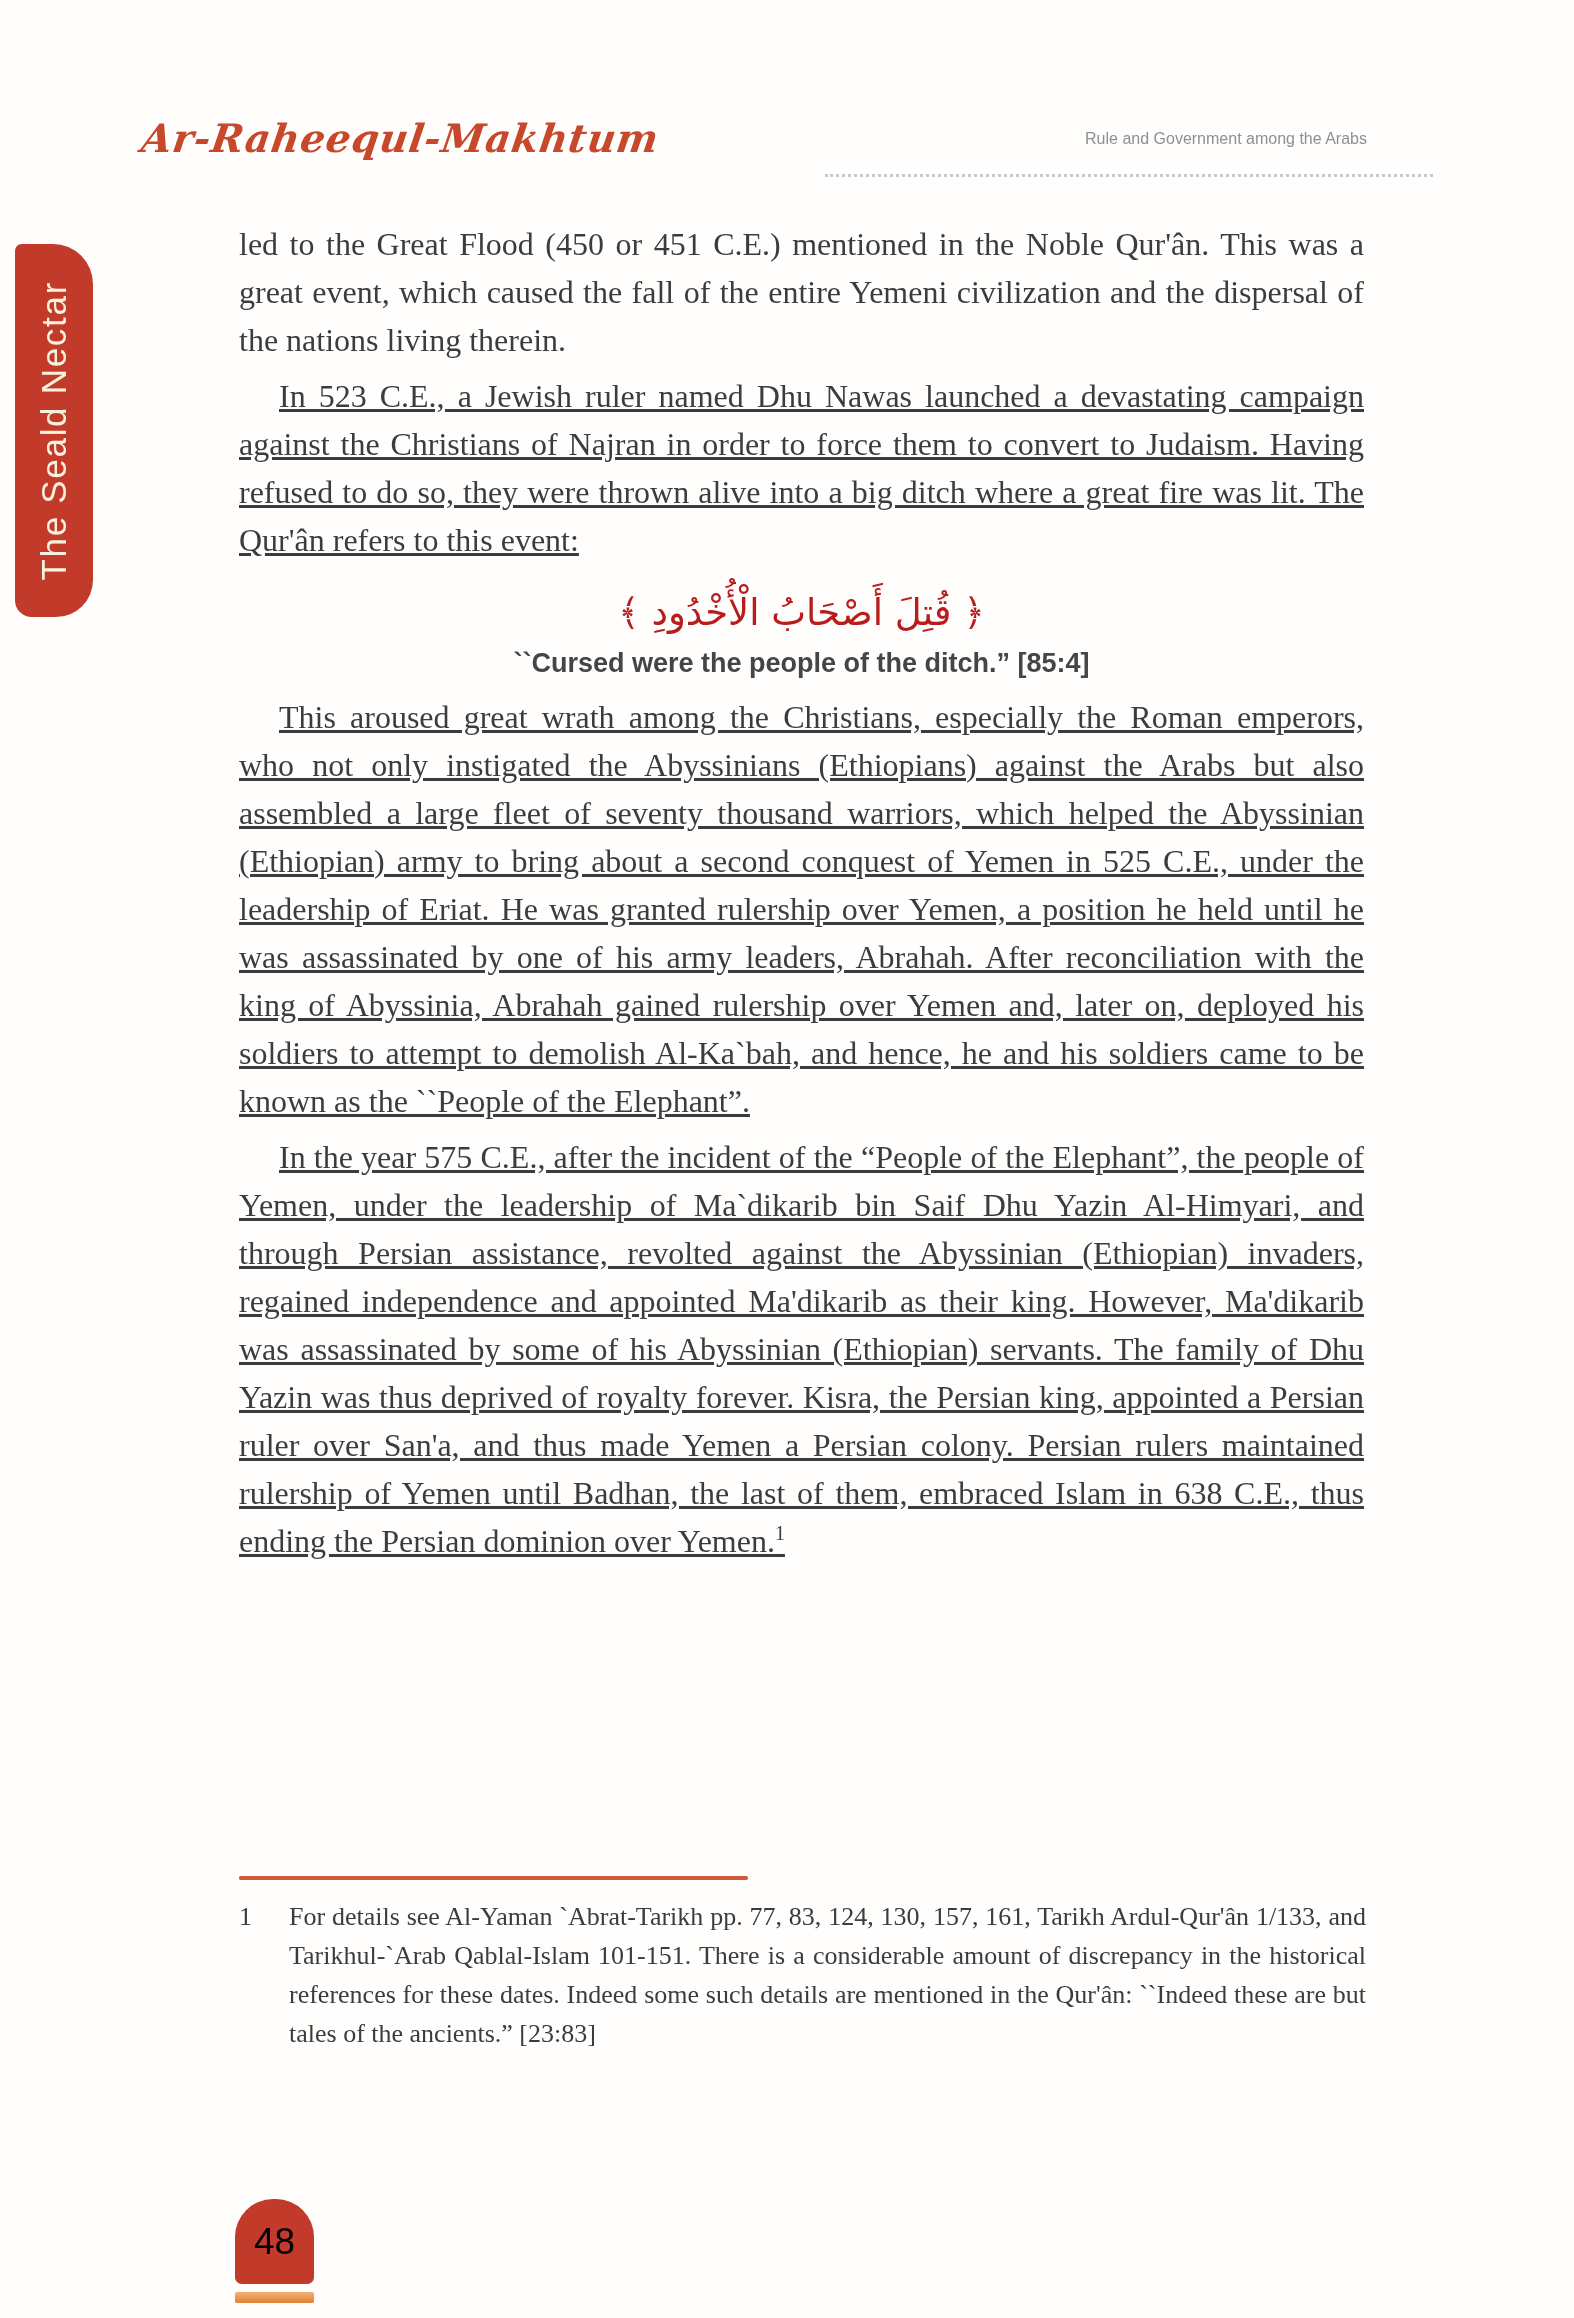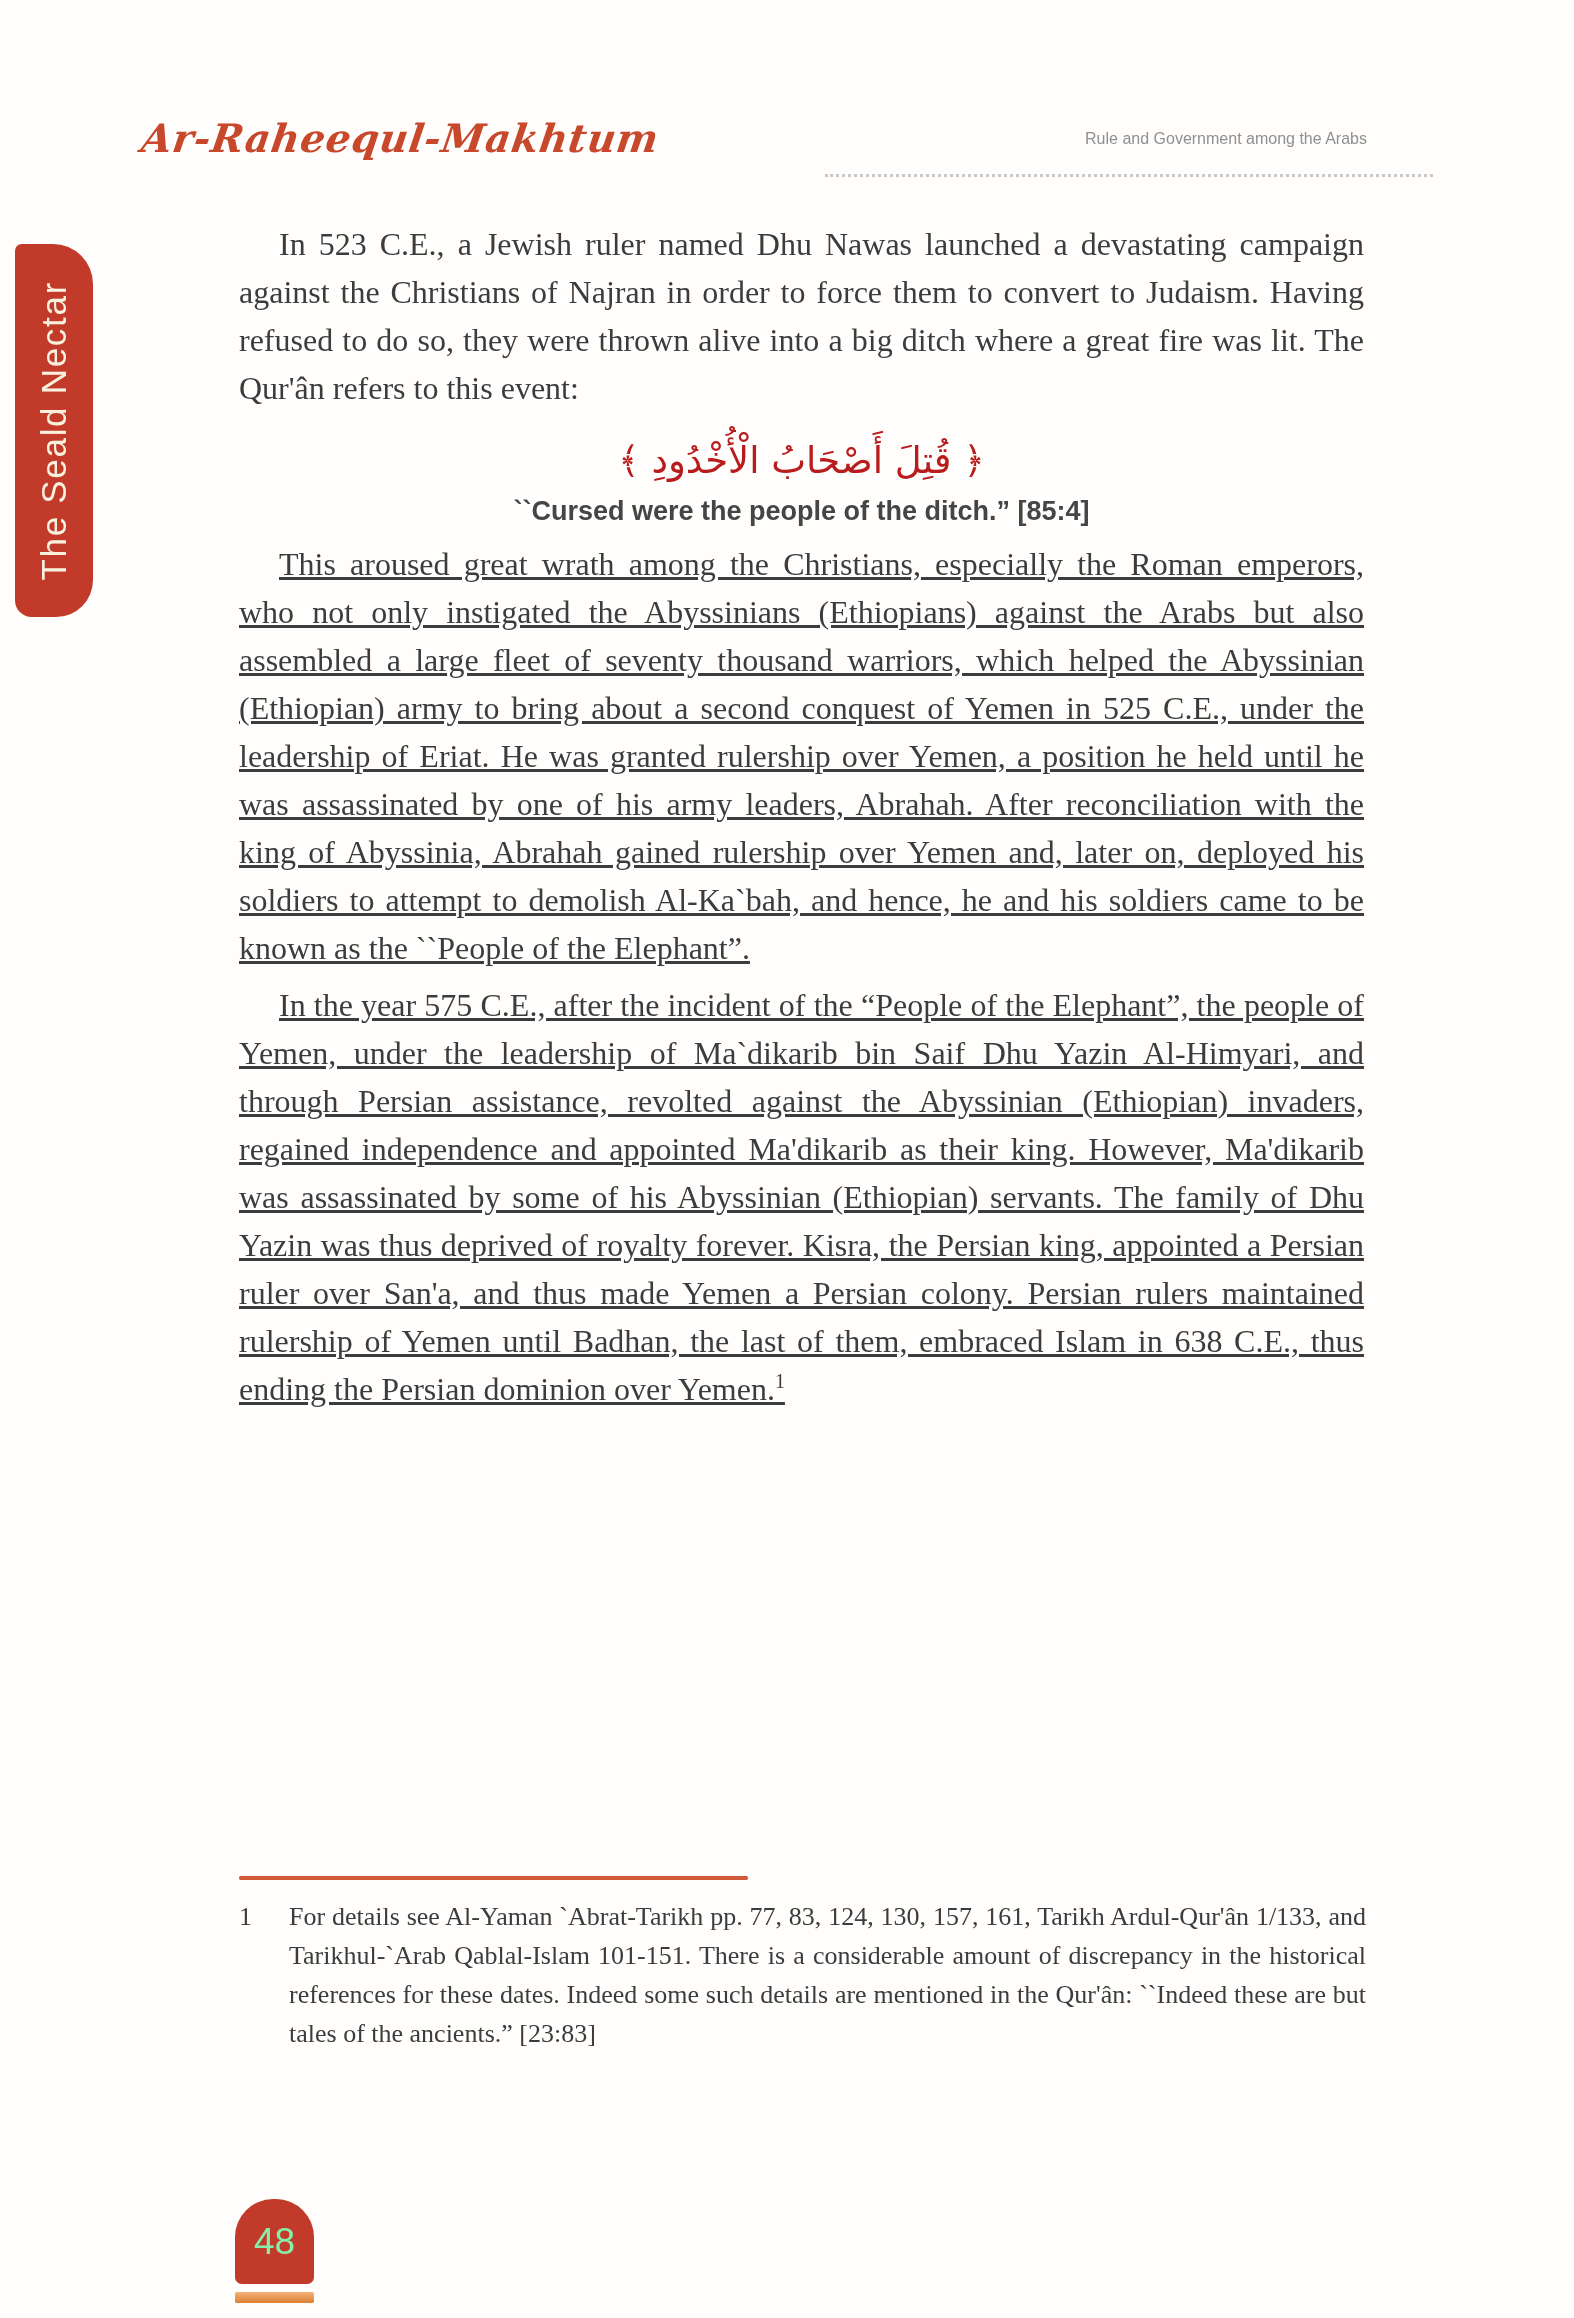--- a/index.html
+++ b/index.html
@@ -132,21 +132,21 @@
     top: 2199px;
     width: 79px;
     height: 85px;
     background: #c23b2a;
     border-radius: 38px 38px 6.7px 6.7px;
     display: flex;
     align-items: center;
     justify-content: center;
   }
   .page-number {
-    color: #86efac;
+    color: #000000;
     font-family: "Liberation Sans", sans-serif;
     font-size: 37px;
   }
   .footer-bar {
     position: absolute;
     left: 235px;
     top: 2292px;
     width: 79px;
     height: 11px;
     background: linear-gradient(180deg, #f2b277, #dd8034);
@@ -161,20 +161,21 @@
   <div class="script-title">Ar-Raheequl-Makhtum</div>
   <div class="chapter-title">Rule and Government among the Arabs</div>
   <div class="header-dots"></div>
 
   <div class="side-tab">
     <span class="side-tab-label">The Seald Nectar</span>
   </div>
 
   <div class="body-col">
 
+    <p class="para">led to the Great Flood (450 or 451 C.E.) mentioned in the Noble Qur'ân. This was a great event, which caused the fall of the entire Yemeni civilization and the dispersal of the nations living therein.</p>
 
     <p class="para indent">In 523 C.E., a Jewish ruler named Dhu Nawas launched a devastating campaign against the Christians of Najran in order to force them to convert to Judaism. Having refused to do so, they were thrown alive into a big ditch where a great fire was lit. The Qur'ân refers to this event:</p>
 
     <div class="verse">
       <div class="verse-arabic">﴿ قُتِلَ أَصْحَابُ الْأُخْدُودِ ﴾</div>
       <div class="verse-translation">``Cursed were the people of the ditch.” [85:4]</div>
     </div>
 
     <p class="para indent"><span>This aroused great wrath among the Christians, especially the Roman emperors, who not only instigated the Abyssinians (Ethiopians) against the Arabs but also assembled a large fleet of seventy thousand warriors, which helped the Abyssinian (Ethiopian) army to bring about a second conquest of Yemen in 525 C.E., under the leadership of Eriat. He was granted rulership over Yemen, a position he held until he was assassinated by one of his army leaders, Abrahah. After reconciliation with the king of Abyssinia, Abrahah gained rulership over Yemen and, later on, deployed his soldiers to attempt to demolish Al-Ka`bah, and hence, he and his soldiers came to be known as the ``People of the Elephant”.</span></p>
 

